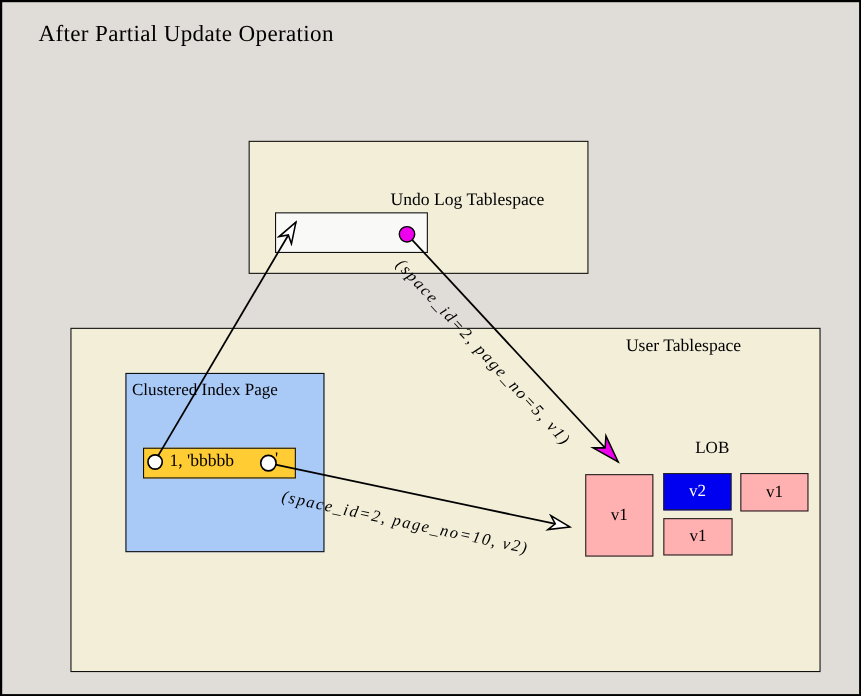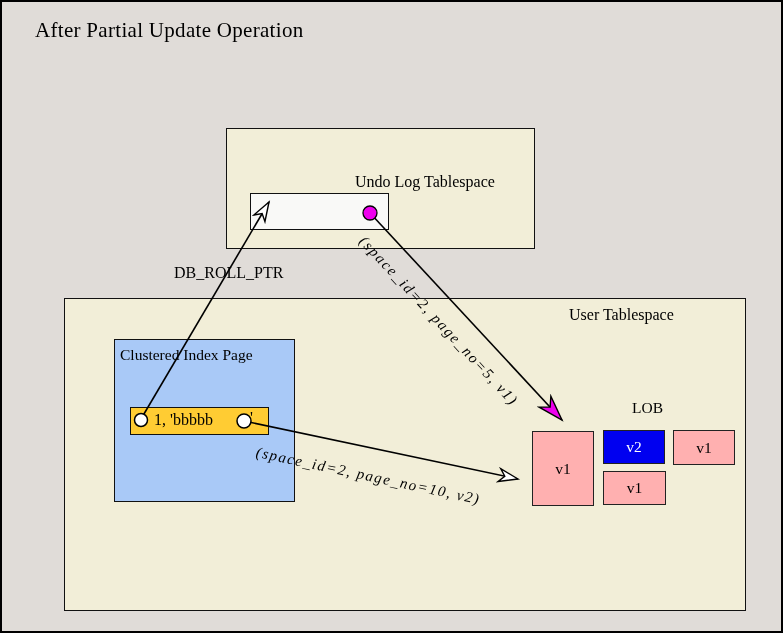--- a/index.html
+++ b/index.html
@@ -174,21 +174,20 @@
   <div class="lob-box lob-blue lob-v2">
     <span>v2</span>
   </div>
   <div class="lob-box lob-pink lob-v1-right">
     <span>v1</span>
   </div>
   <div class="lob-box lob-pink lob-v1-bottom">
     <span>v1</span>
   </div>
 
-  <div class="ptr-label db-roll-ptr">DB_ROLL_PTR</div>
 
   <div class="rotated-label undo-ptr-label">(space_id=2, page_no=5, v1)</div>
 
   <div class="rotated-label lob-ptr-label">(space_id=2, page_no=10, v2)</div>
 
   <svg class="arrows-overlay" viewBox="0 0 783 633" xmlns="http://www.w3.org/2000/svg">
     <defs>
       <marker id="openArrow" markerUnits="userSpaceOnUse" markerWidth="24" markerHeight="18" refX="21" refY="8" orient="auto">
         <path d="M21,8 L2,1.5 L7.5,8 L2,14.5 Z" fill="#ffffff" stroke="#000" stroke-width="1.4"></path>
       </marker>

